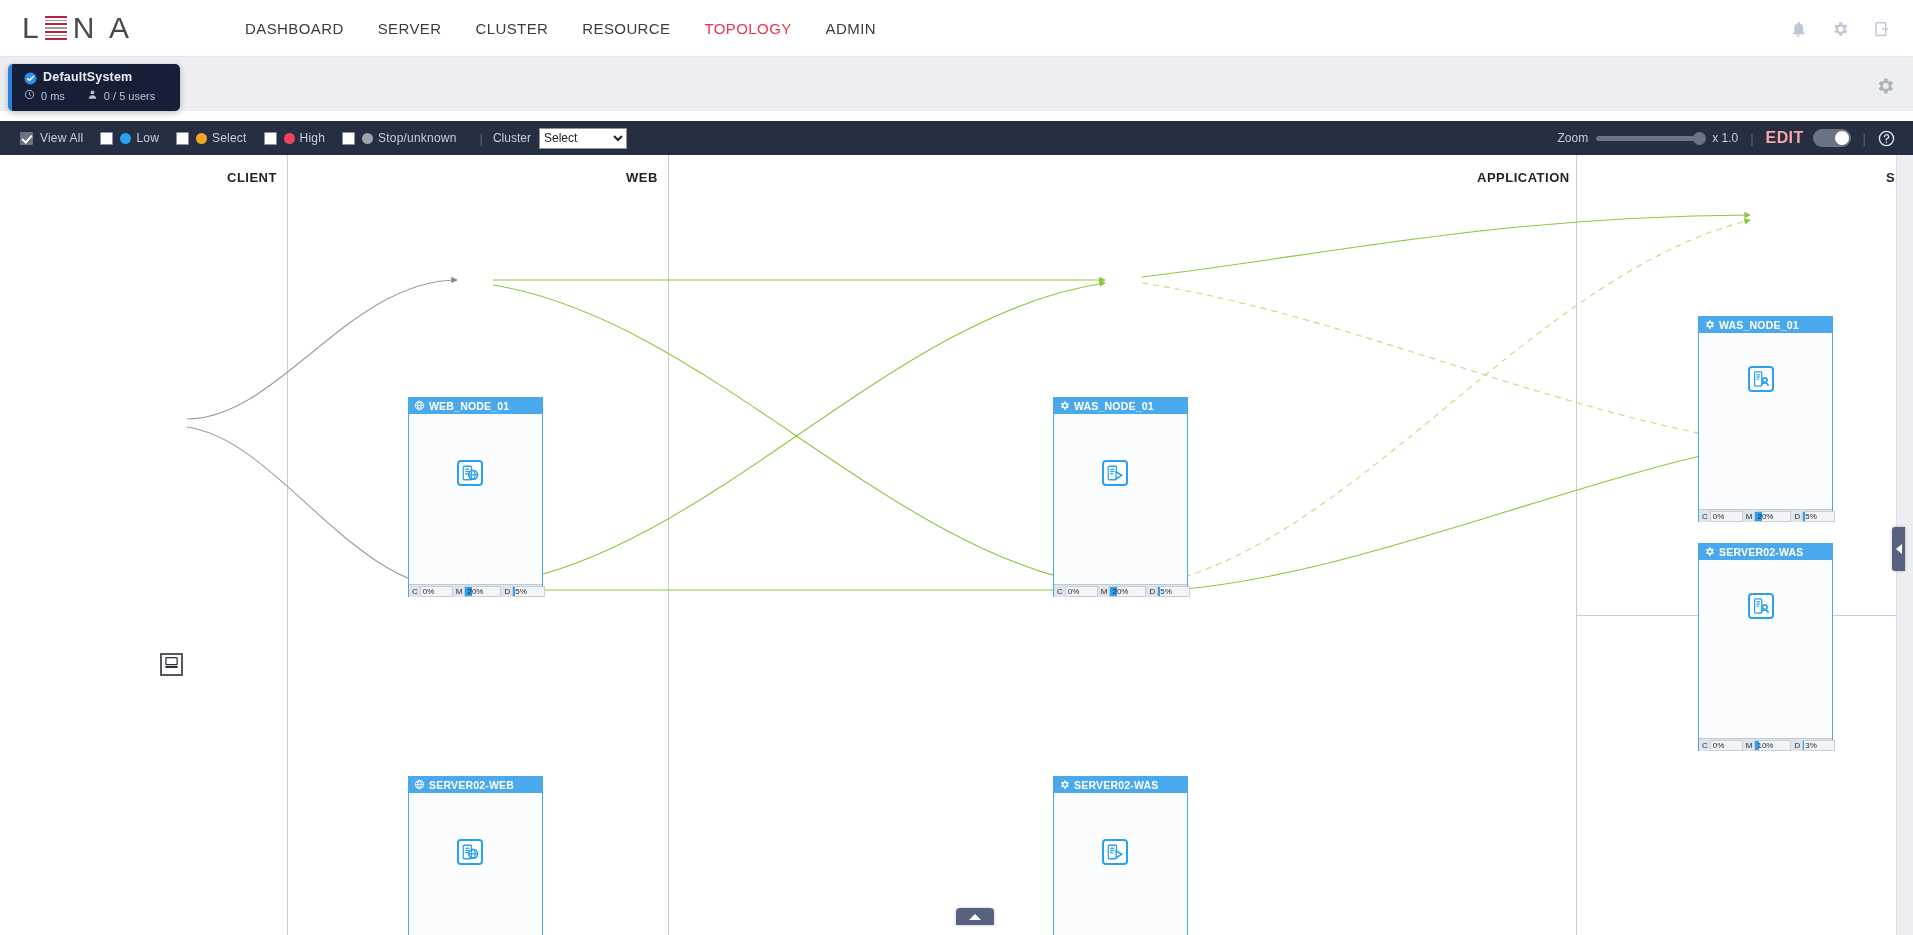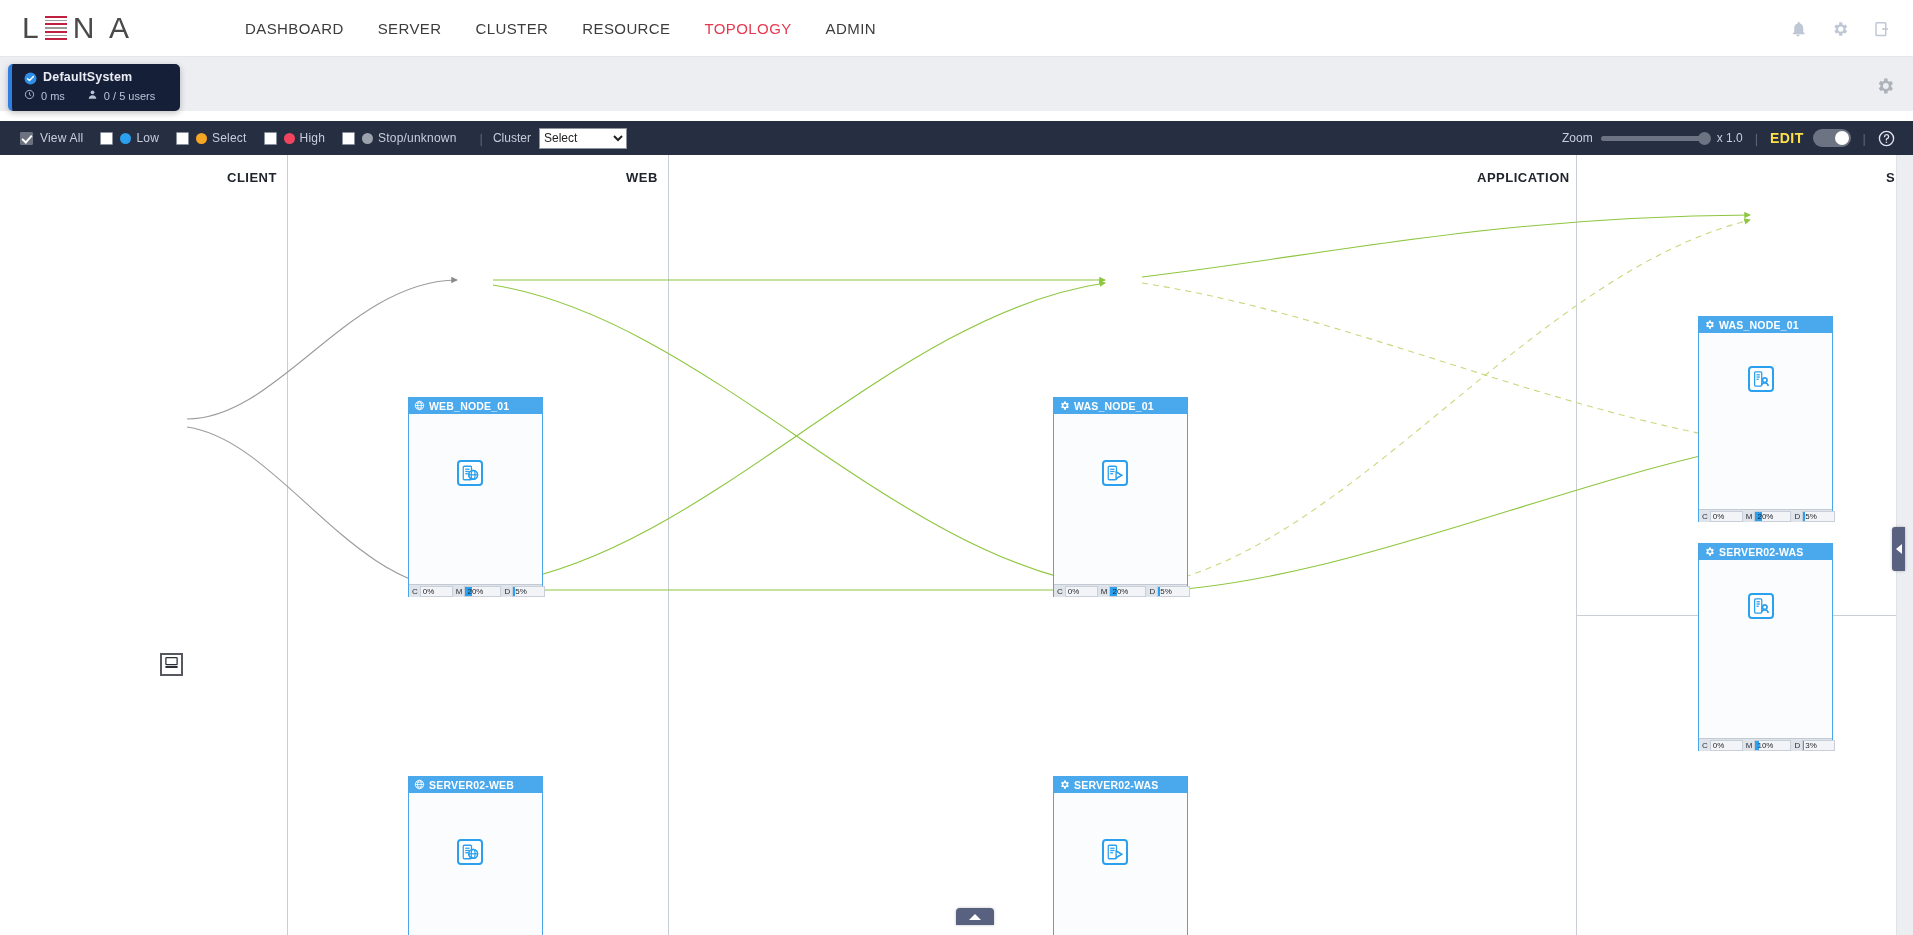--- a/index.html
+++ b/index.html
@@ -108,21 +108,21 @@
   #zoomtrack {
     width: 108px; height: 5px; background: #6c7382; border-radius: 3px;
     position: relative; cursor: pointer;
   }
   #zoomknob {
     position: absolute; right: -2px; top: -4px;
     width: 13px; height: 13px; border-radius: 50%; background: #6c7382;
   }
   #zoomval { color: #c8cedb; font-size: 12px; margin-left: 8px; }
   .tsep { color: #5b6478; margin: 0 12px; font-size: 13px; }
-  #editlbl { color: #fde047; font-size: 14px; font-weight: bold; letter-spacing: .4px; margin-right: 9px; }
+  #editlbl { color: #fca5a5; font-size: 16px; font-weight: bold; letter-spacing: .4px; margin-right: 9px; }
   #edittoggle {
     width: 38px; height: 18px; border-radius: 10px; background: #6c7382;
     position: relative; cursor: pointer;
   }
   #edittoggle .knob {
     position: absolute; right: 2px; top: 2px; width: 14px; height: 14px;
     border-radius: 50%; background: #fff;
   }
   #helpicon { width: 17px; height: 17px; cursor: pointer; }
 

